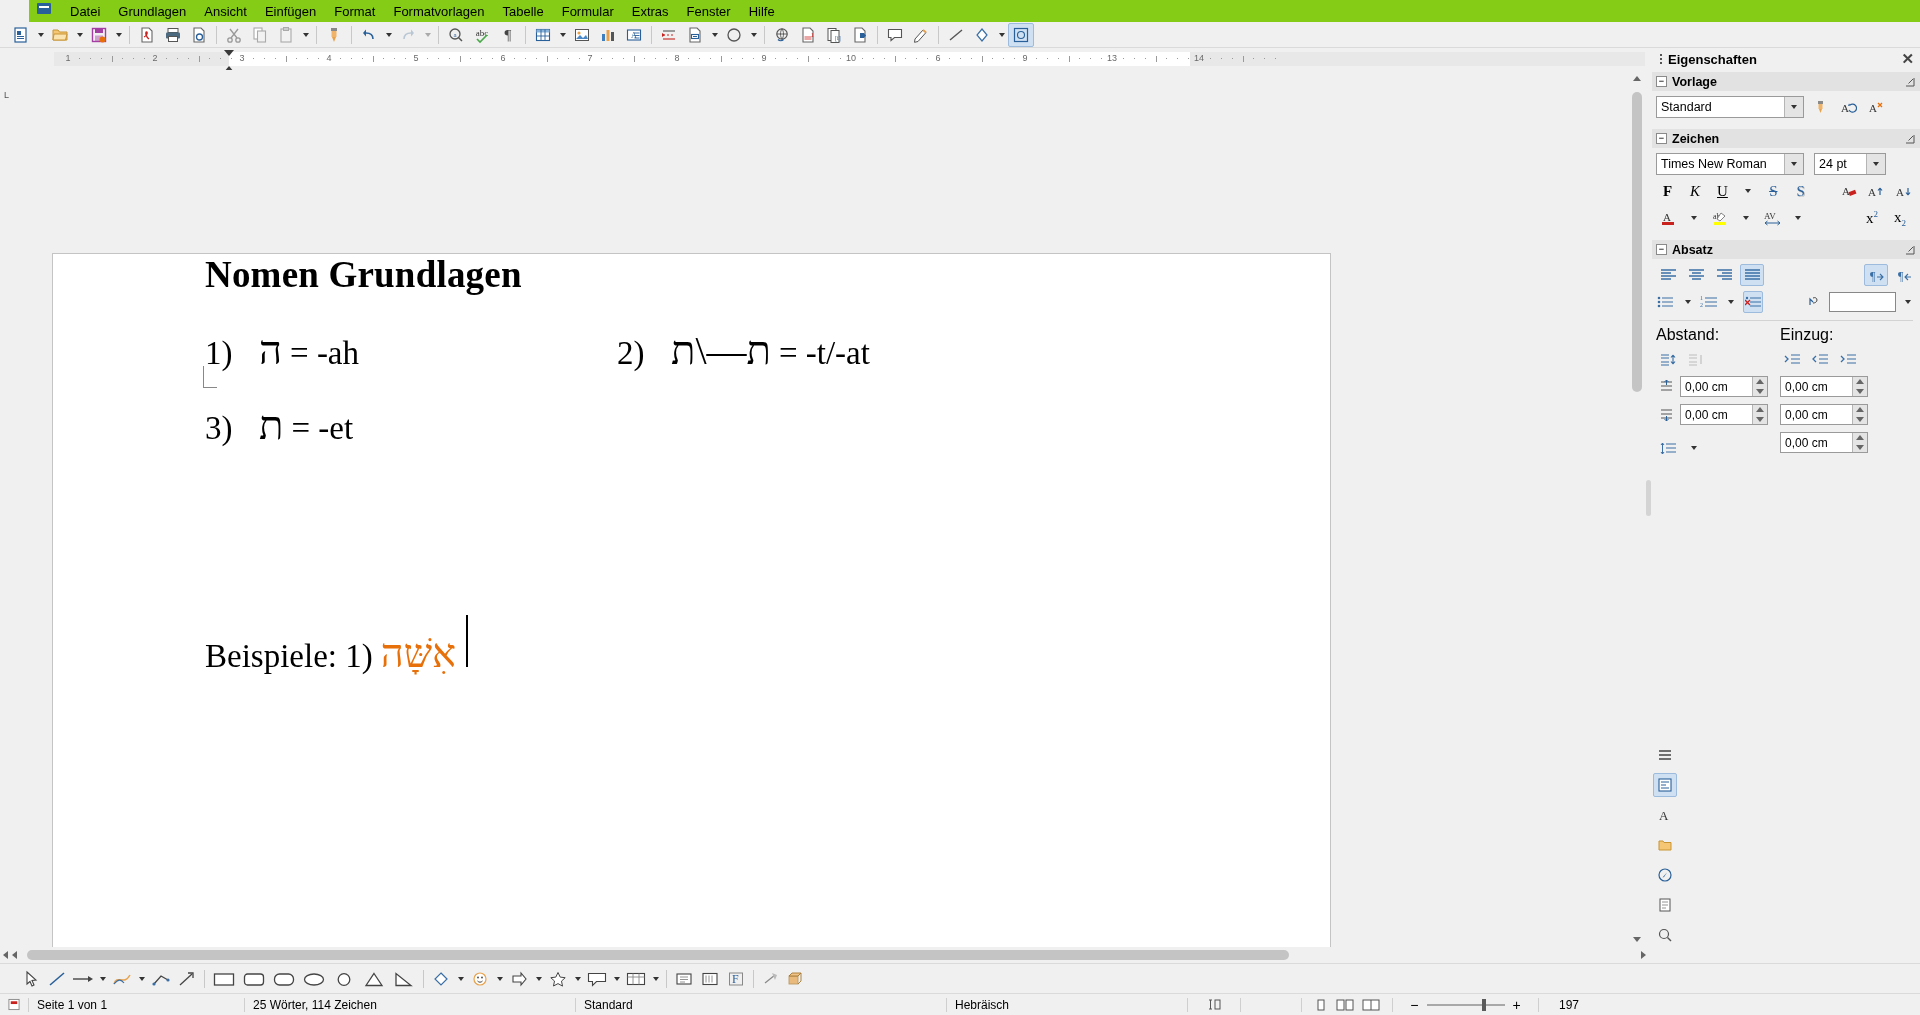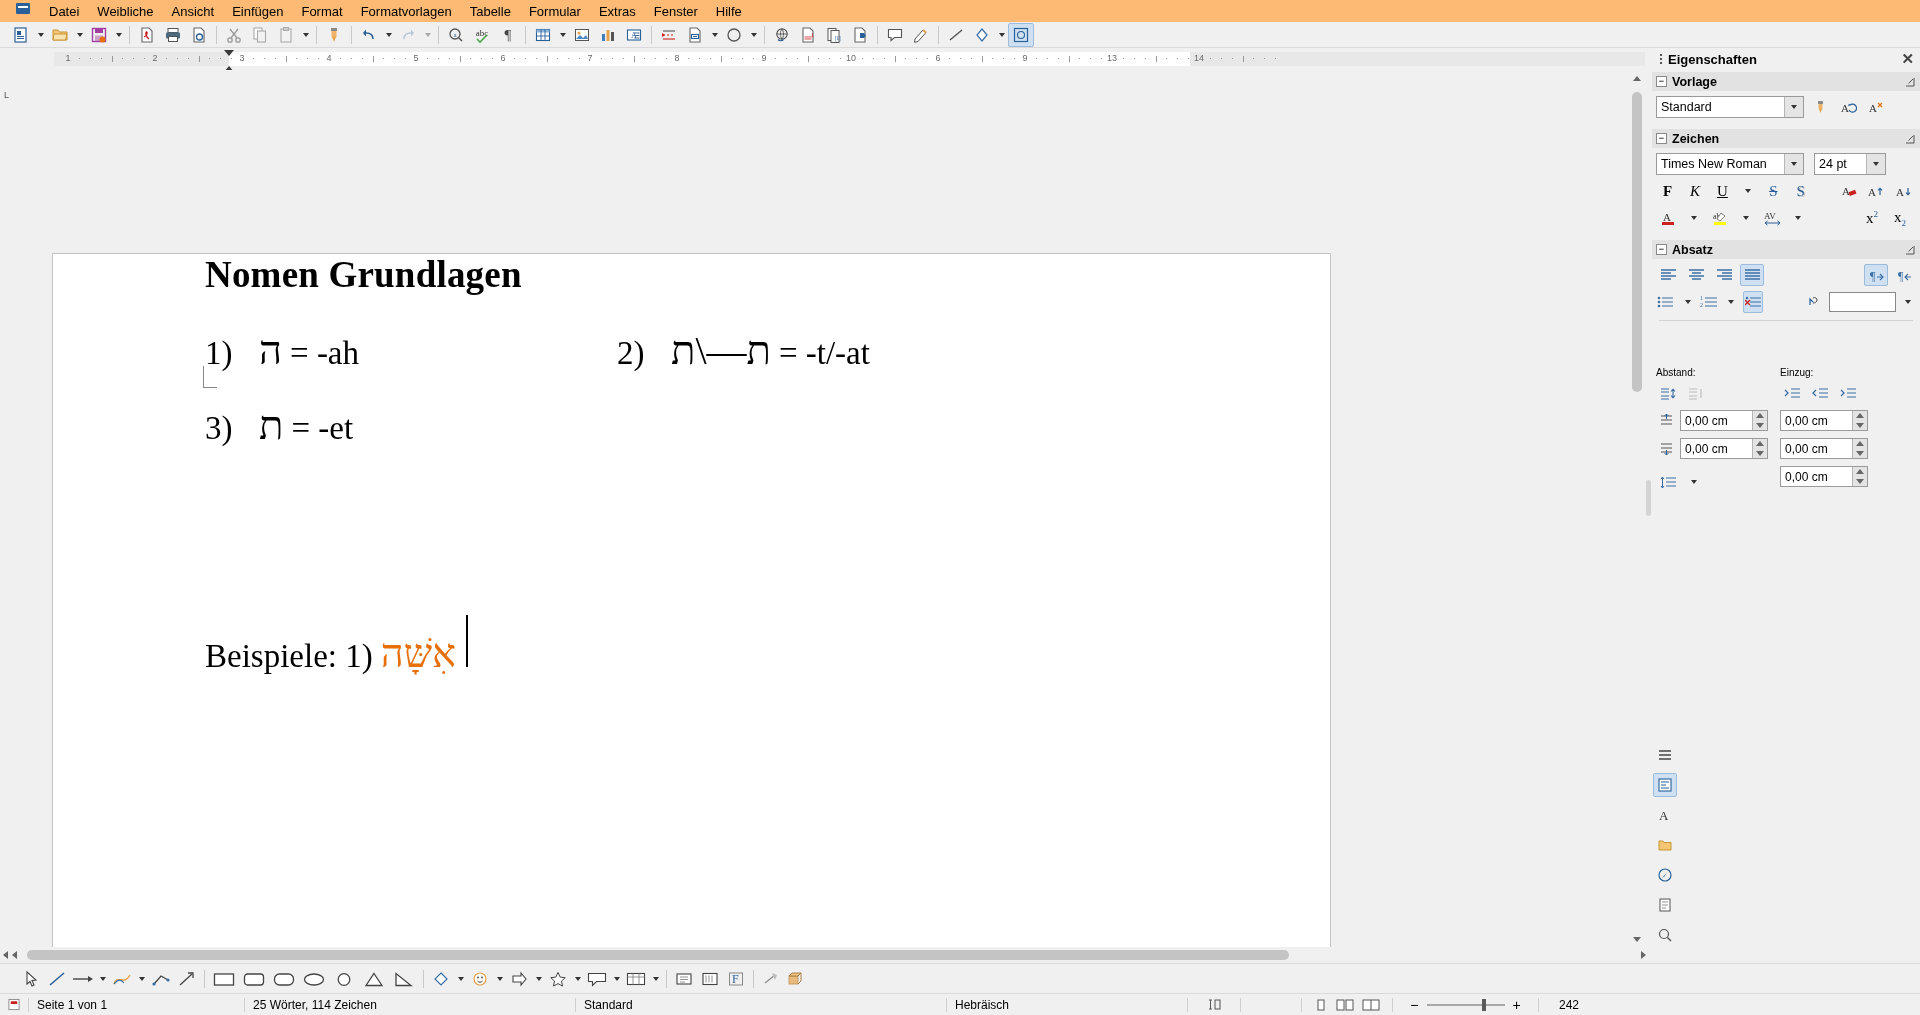--- a/index.html
+++ b/index.html
@@ -9,21 +9,21 @@
     overflow: hidden;
     font-family: "Liberation Sans", sans-serif;
     background: #f0f0f0;
     -webkit-font-smoothing: antialiased;
   }
   .app { width: 1920px; height: 1015px; display: flex; flex-direction: column; background: #f0f0f0; }
 
   
   .menubar {
     height: 22px; display: flex; align-items: center;
-    background: #fdba74; padding-left: 12px; flex: 0 0 22px;
+    background: #84cc16; padding-left: 4px; flex: 0 0 22px; margin-left: 29px;
   }
   .winicon {
     width: 22px; height: 20px; position: relative; margin-right: 6px;
   }
   .winicon .doc {
     position: absolute; left: 4px; top: 2px; width: 14px; height: 11px;
     background: #2a6099; border-radius: 1px;
   }
   .winicon .doc:after {
     content: ""; position: absolute; left: 2px; top: 3px; width: 10px; height: 2px;
@@ -127,21 +127,21 @@
     height: 22px; background: #fff; border: 1px solid #9a9a9a; display: flex; align-items: center;
     font-size: 12.5px; color:#000; padding-left: 4px; position: relative;
   }
   .combo .cbtn { margin-left: auto; width: 19px; height: 20px; background: #e4e4e4; border-left: 1px solid #b5b5b5;
     display: flex; align-items: center; justify-content: center; }
   .sbtn { width: 24px; height: 22px; display:flex;align-items:center;justify-content:center; border-radius:2px; }
   .sbtn.on { background:#cfe0f2; border:1px solid #9dbbdc; }
   .sbtn-sm { width: 20px; height: 21px; display:flex;align-items:center;justify-content:center;border-radius:2px;}
   .fmt-txt { font-family: "Liberation Serif", serif; font-size: 15px; color:#000; }
   .hr { height: 1px; background: #d3d3d3; margin: 7px 3px 5px 3px; }
-  .lbl { font-size: 10px; color:#000;margin-top:41px; }
+  .lbl { font-size: 16px; color:#000; }
   .spin { height: 21px; width: 88px; background:#fff; border:1px solid #9a9a9a; display:flex; align-items:center;
     font-size:12px; color:#000; padding-left:4px; }
   .spin .arrows { margin-left:auto; width:15px; height:19px; display:flex; flex-direction:column; background:#e4e4e4; border-left:1px solid #b5b5b5;}
   .spin .arrows div { flex:1; display:flex;align-items:center;justify-content:center;}
   .grid2 { display:flex; gap: 12px; }
   .gcol { display:flex; flex-direction:column; gap:4px; }
   .sb-rail { width: 26px; flex: 0 0 26px; background: #f0f0f0; display:flex; flex-direction:column; align-items:center; padding-top: 20px; gap: 6px;}
   .rail-btn { width:24px;height:24px;display:flex;align-items:center;justify-content:center;border-radius:2px;}
   .rail-btn.sel { background:#cfe0f2; border:1px solid #9dbbdc;}
 
@@ -168,21 +168,21 @@
 <body>
 
 <div class="app">
 
   <div class="menubar">
     <div class="winicon">
       <div class="doc"></div>
     </div>
     <div id="menu-items-host" style="display:flex;align-items:center;">
         <div class="menu-item">Datei</div>
-        <div class="menu-item">Weibliche</div>
+        <div class="menu-item">Grundlagen</div>
         <div class="menu-item">Ansicht</div>
         <div class="menu-item">Einfügen</div>
         <div class="menu-item">Format</div>
         <div class="menu-item">Formatvorlagen</div>
         <div class="menu-item">Tabelle</div>
         <div class="menu-item">Formular</div>
         <div class="menu-item">Extras</div>
         <div class="menu-item">Fenster</div>
         <div class="menu-item">Hilfe</div>
       </div>
@@ -1295,16 +1295,16 @@
     </div>
     <div class="st-sep"></div>
     <div class="st-cell zoom-slider" style="width:145px;justify-content:center;gap:8px">
       <span style="font-size:14px">−</span>
       <span class="zs-line">
           <span class="zs-knob" style="left:55px;"></span>
         </span>
       <span style="font-size:14px">+</span>
     </div>
     <div class="st-sep"></div>
-    <div class="st-cell" style="width:54px;justify-content:flex-end;padding-right:14px">242</div>
+    <div class="st-cell" style="width:54px;justify-content:flex-end;padding-right:14px">197</div>
   </div>
 
 </div>
 
 </body></html>

